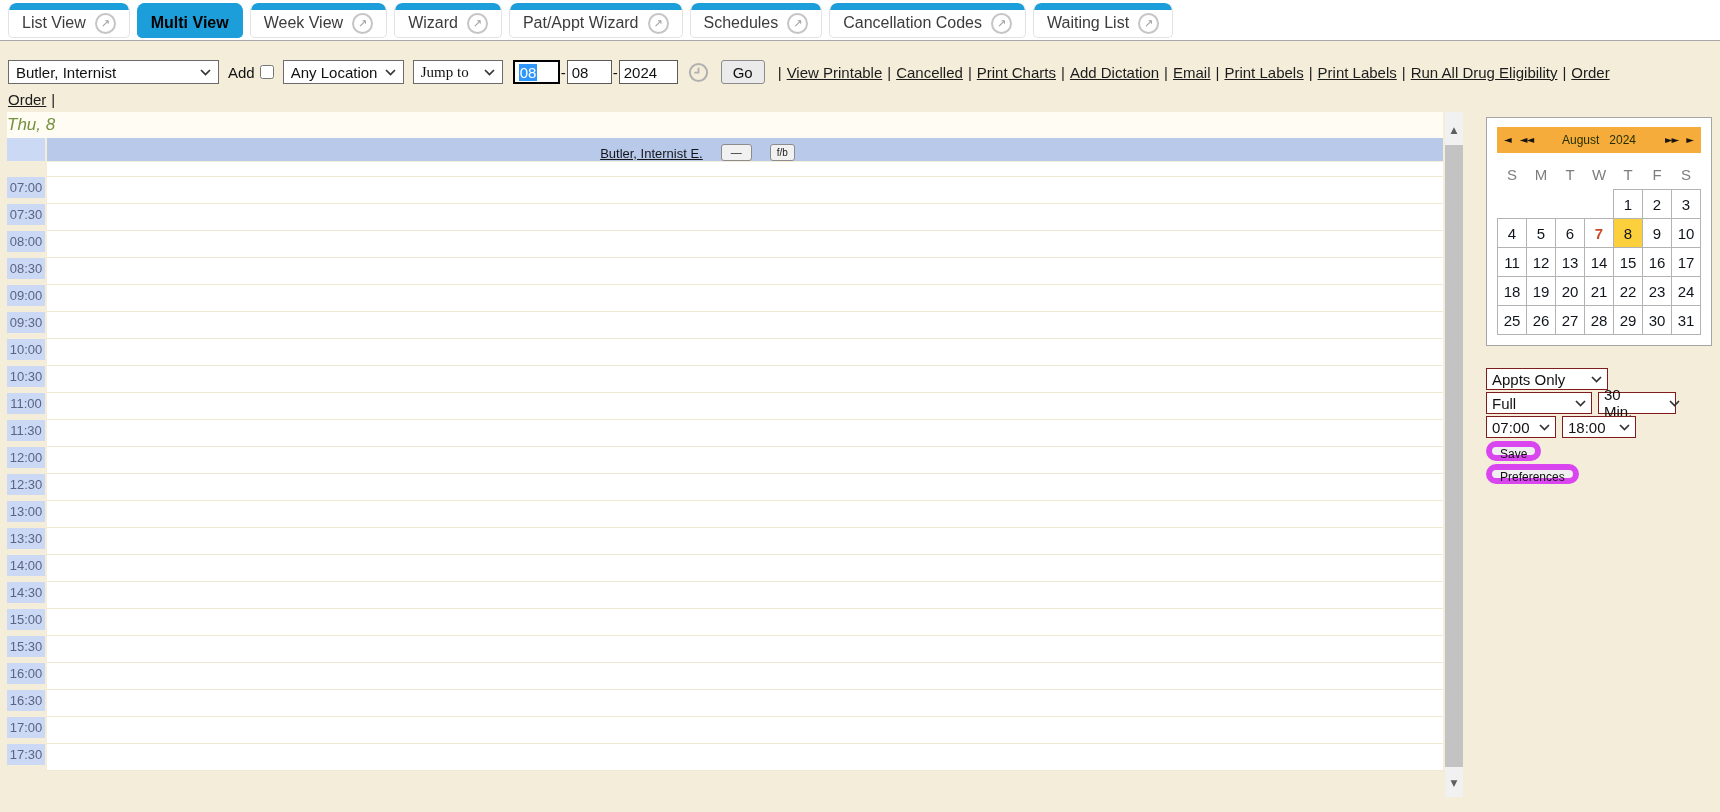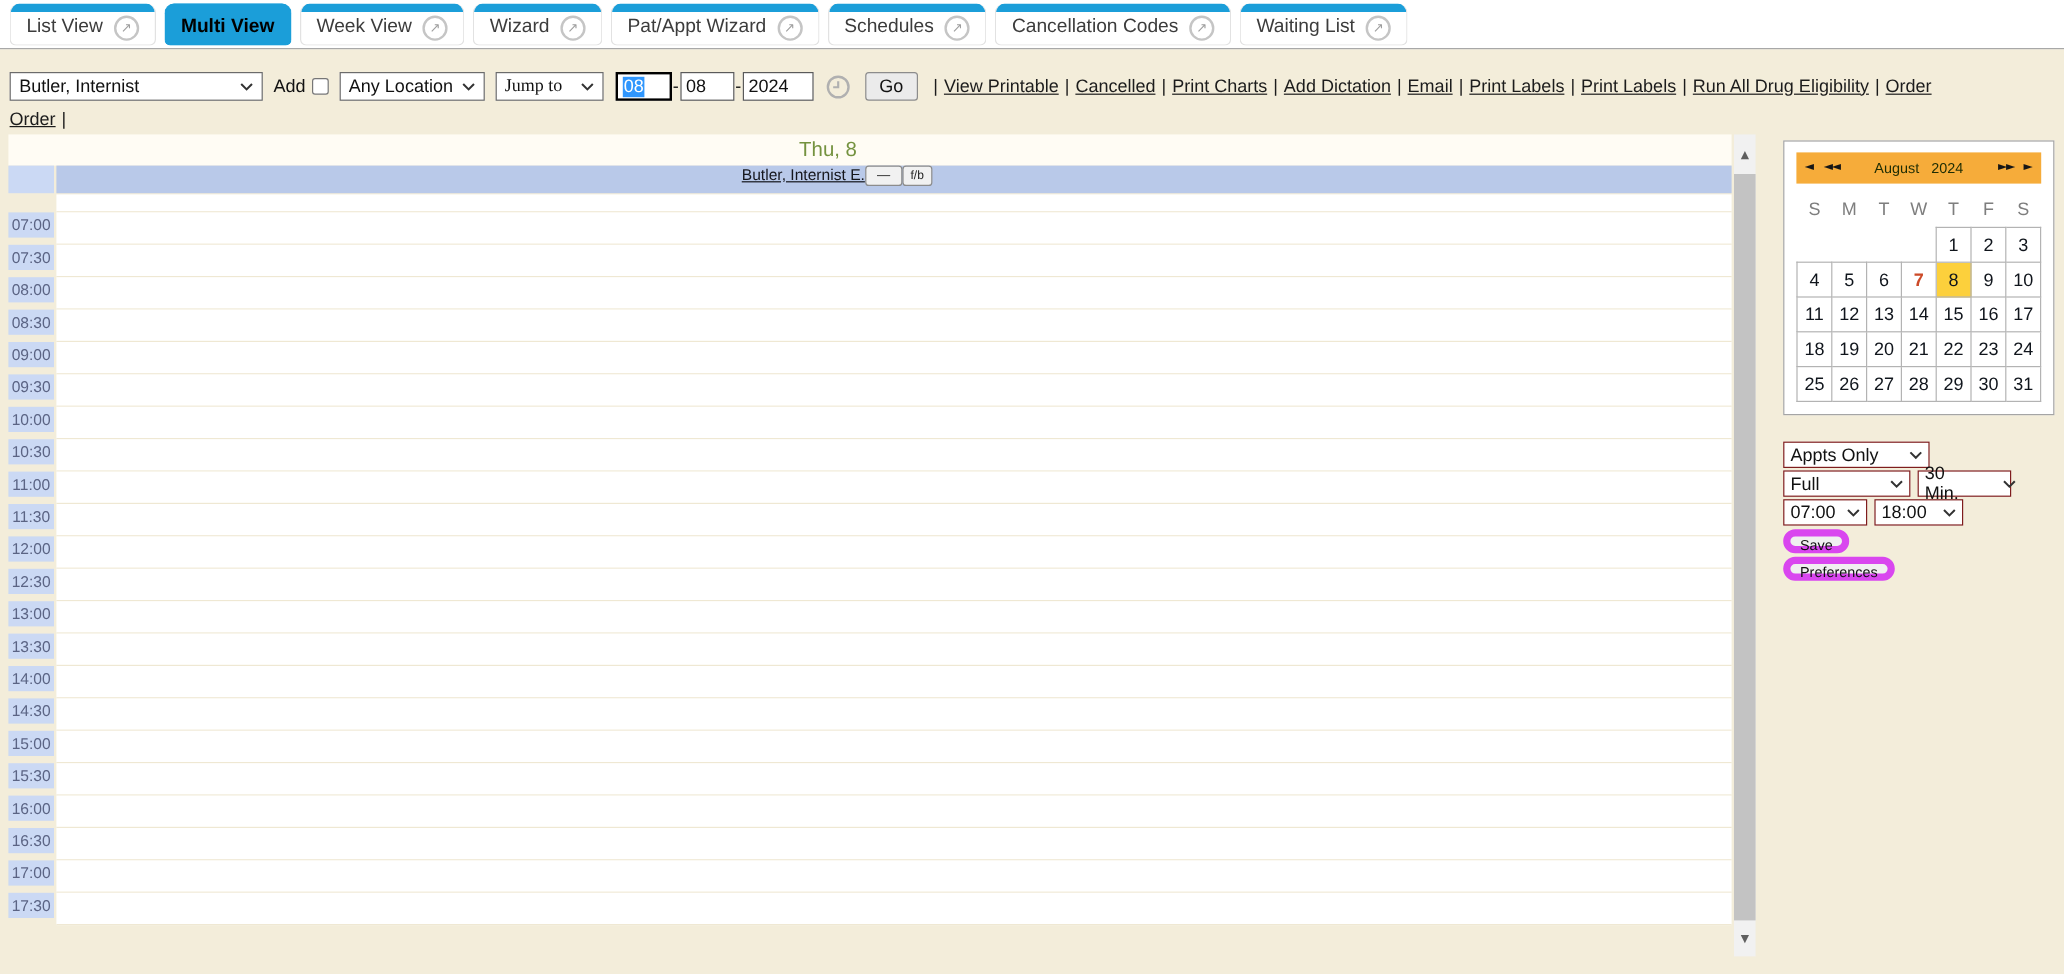--- a/index.html
+++ b/index.html
@@ -46,26 +46,26 @@
   .dsep{margin:0 1px;flex:none;}
   .clock{margin-left:10px;display:flex;flex:none;cursor:pointer;}
   .go-btn{margin-left:12px;height:24px;padding:0 11px;background:#ebebeb;border:1px solid #8c8c8c;
     border-radius:3px;font-size:15px;color:#111;font-family:inherit;cursor:pointer;flex:none;}
   .links{margin-left:8px;}
   .tlink{color:#1c1c1c;text-decoration:underline;cursor:pointer;}
   .sep{margin:0 5px;color:#1c1c1c;}
   .tb-line2{margin-top:7px;font-size:15px;}
   
   .schedule{position:absolute;left:7px;top:112px;width:1436px;}
-  .day-header{height:26px;background:#fffcf4;display:flex;align-items:center;justify-content:center;
-    padding-right:70px;box-sizing:border-box;color:#74923f;font-size:17px;}
+  .day-header{height:26px;background:#fffcf4;display:flex;align-items:center;
+    padding-right:70px;box-sizing:border-box;color:#74923f;font-size:17px;font-style:italic;}
   .provider-row{display:flex;height:23px;margin-bottom:1px;}
   .pr-left{width:38px;margin-right:2px;background:#cbd9f4;}
-  .pr-main{flex:1;background:#b9c9e9;display:flex;align-items:flex-start;justify-content:center;
-    padding-right:95px;box-sizing:border-box;gap:0;}
+  .pr-main{flex:1;background:#b9c9e9;display:flex;align-items:flex-end;justify-content:center;
+    padding-right:95px;box-sizing:border-box;gap:18px;}
   .provider-link{font-size:13px;color:#15161c;text-decoration:underline;cursor:pointer;}
   .mini-btn{height:17px;background:#f1f1f1;border:1px solid #8c8c8c;border-radius:3px;font-size:11px;
     line-height:1;padding:0 9px;font-family:inherit;cursor:pointer;color:#222;}
   .mini-btn.fb{font-size:10px;padding:0 6px;}
   .spacer-row{display:flex;height:15px;}
   .sp-left{width:40px;}
   .sp-main{flex:1;background:#fff;border-bottom:1px solid #efe8d3;box-sizing:border-box;}
   .time-row{display:flex;height:27px;}
   .time-cell{width:38px;height:21px;margin-right:2px;background:#cbd9f4;display:flex;align-items:center;
     justify-content:center;font-size:13px;color:#5b6484;}

